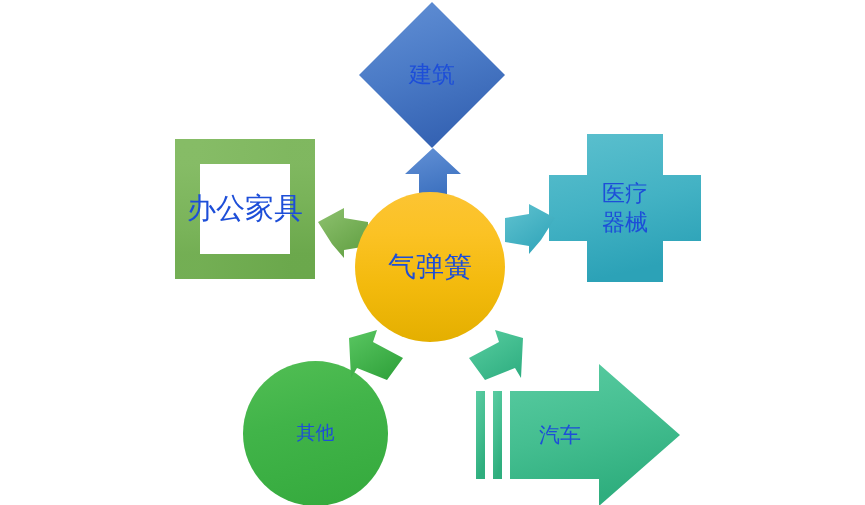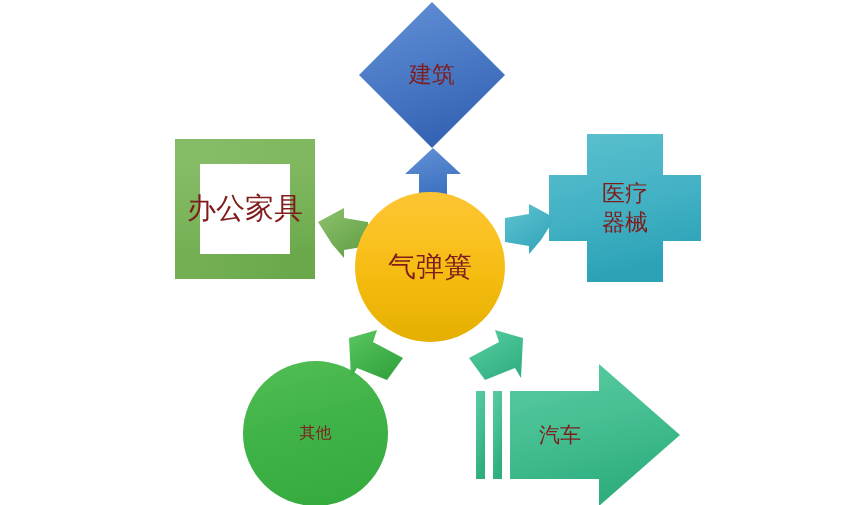--- a/index.html
+++ b/index.html
@@ -21,21 +21,21 @@
   }
   .node {
     position: absolute;
   }
   .node-label {
     position: absolute;
     display: flex;
     align-items: center;
     justify-content: center;
     text-align: center;
-    color: #7f1d1d;
+    color: #1d4ed8;
     font-weight: 400;
     line-height: 1.28;
     white-space: pre-line;
     pointer-events: none;
   }
 
   
   #hub-circle {
     left: 355px;
     top: 192px;
@@ -109,21 +109,21 @@
     width: 145px;
     height: 145px;
     border-radius: 50%;
     background: linear-gradient(165deg, #52BE54 0%, #41B449 40%, #34A93C 100%);
   }
   #node-other-label {
     left: 243px;
     top: 361px;
     width: 145px;
     height: 145px;
-    font-size: 16px;
+    font-size: 19px;
   }
 
   
   #node-auto-shape {
     left: 476px;
     top: 364px;
     width: 204px;
     height: 142px;
   }
   #node-auto-label {

